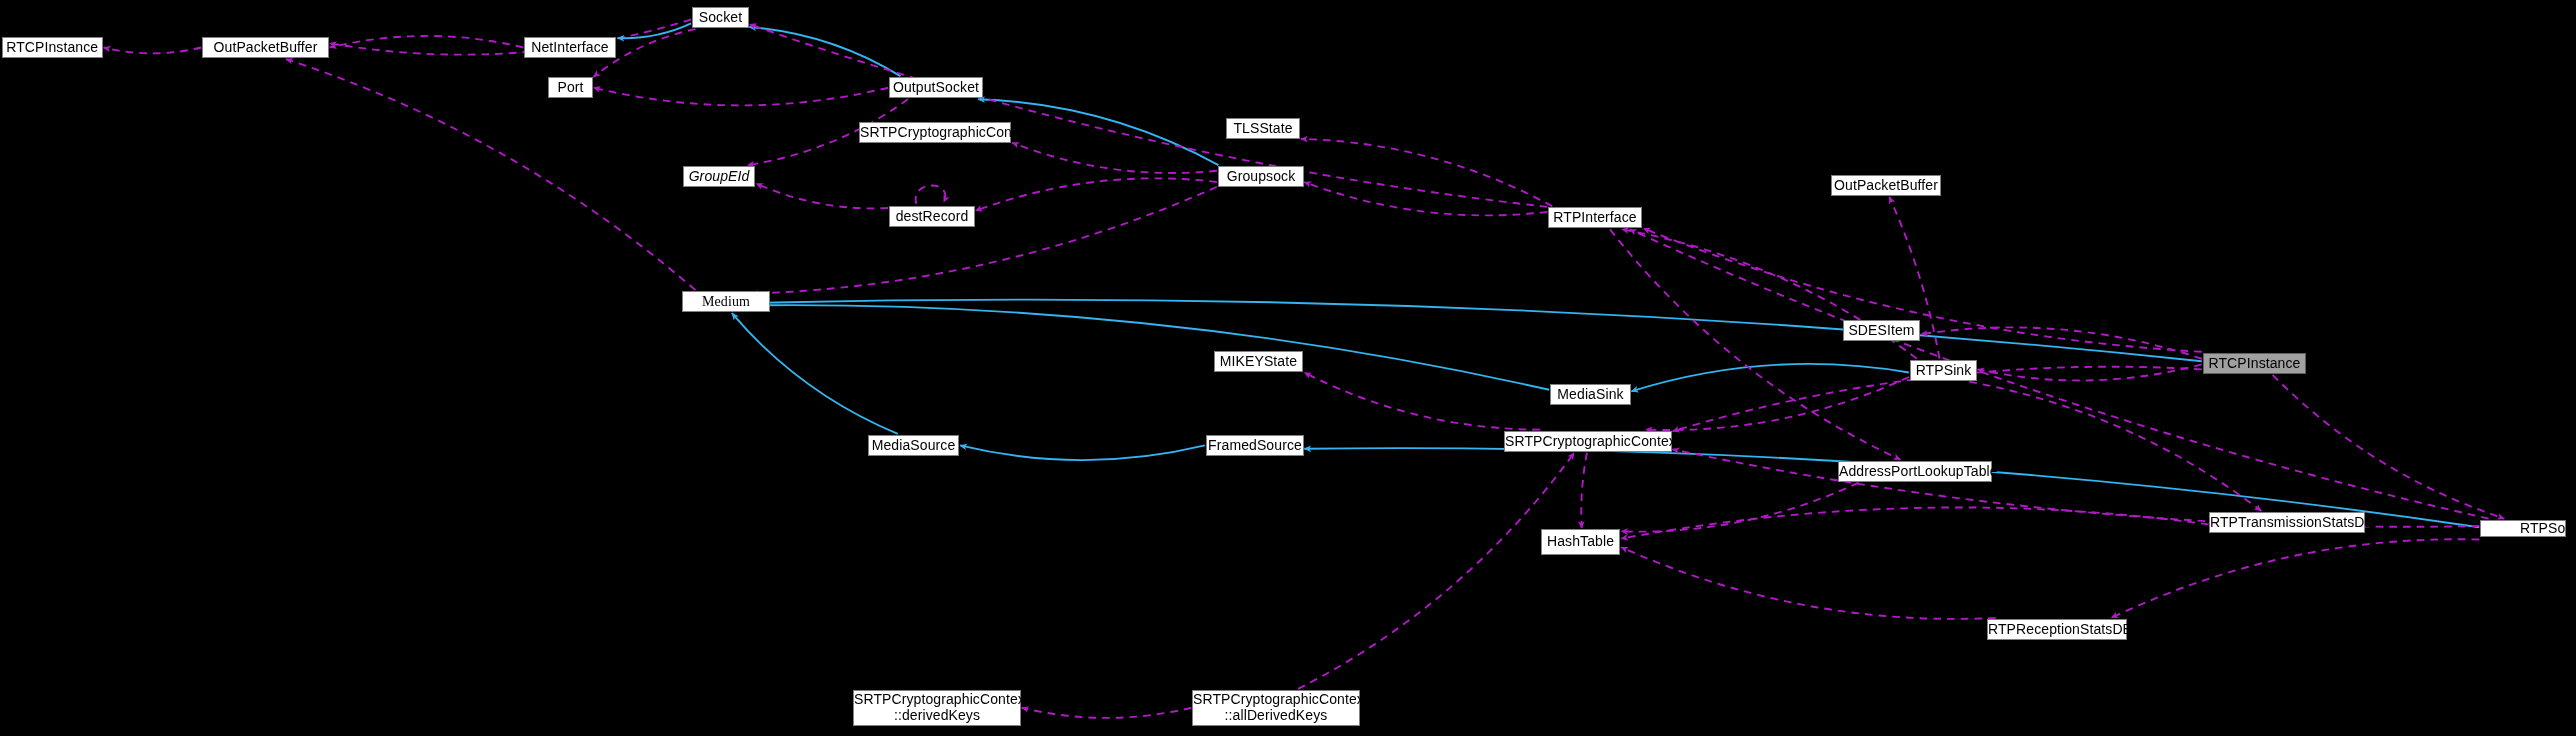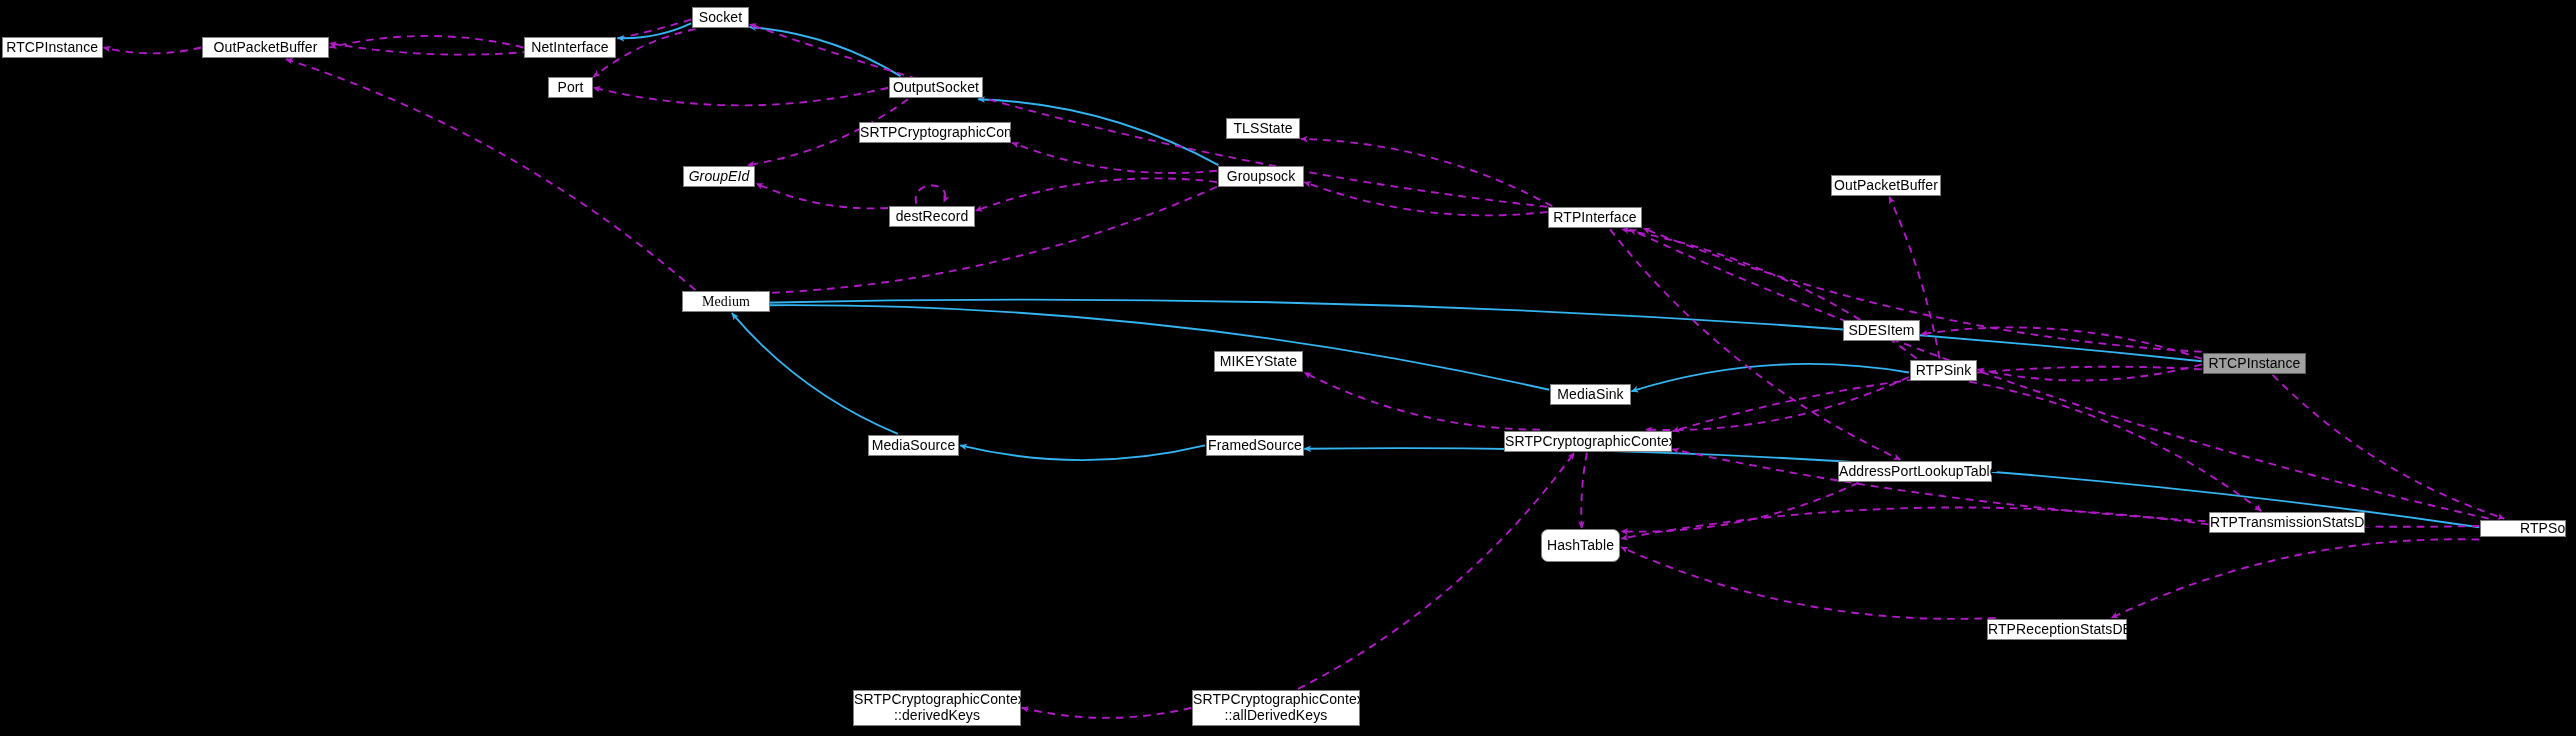--- a/index.html
+++ b/index.html
@@ -94,21 +94,21 @@
       <div class="node" style="left: 1214px; top: 351px; width: 89px; height: 21.4px;"><span class="lbl">MIKEYState</span></div>
       <div class="node" style="left: 1910px; top: 360px; width: 67px; height: 21.4px;"><span class="lbl">RTPSink</span></div>
       <div class="node highlight" style="left: 2203px; top: 353px; width: 103px; height: 21.4px;"><span class="lbl">RTCPInstance</span></div>
       <div class="node" style="left: 1550px; top: 384px; width: 81px; height: 21.4px;"><span class="lbl">MediaSink</span></div>
       <div class="node" style="left: 868px; top: 435px; width: 91px; height: 21.4px;"><span class="lbl">MediaSource</span></div>
       <div class="node" style="left: 1206px; top: 435px; width: 98px; height: 21.4px;"><span class="lbl">FramedSource</span></div>
       <div class="node" style="left: 1504px; top: 431px; width: 168px; height: 21.4px;"><span class="lbl">SRTPCryptographicContext</span></div>
       <div class="node" style="left: 1838px; top: 461px; width: 154px; height: 21.4px;"><span class="lbl">AddressPortLookupTable</span></div>
       <div class="node" style="left: 2209px; top: 512px; width: 156px; height: 21.4px;"><span class="lbl">RTPTransmissionStatsDB</span></div>
       <div class="node" style="left: 2480px; top: 520px; width: 86px; height: 17px; padding-left: 39px;"><span class="lbl">RTPSource</span></div>
-      <div class="node" style="left: 1541px; top: 529px; width: 79px; height: 33px; border-radius: 7px;"><span class="lbl">HashTable</span></div>
+      <div class="node" style="left: 1541px; top: 529px; width: 79px; height: 26px;"><span class="lbl">HashTable</span></div>
       <div class="node" style="left: 1987px; top: 619px; width: 140px; height: 21.4px;"><span class="lbl">RTPReceptionStatsDB</span></div>
       <div class="node" style="left: 853px; top: 690px; width: 168px; height: 36px;"><span class="lbl">SRTPCryptographicContext
 ::derivedKeys</span></div>
       <div class="node" style="left: 1192px; top: 690px; width: 168px; height: 36px;"><span class="lbl">SRTPCryptographicContext
 ::allDerivedKeys</span></div>
     </div>
 </div>
 
 
 </body></html>

